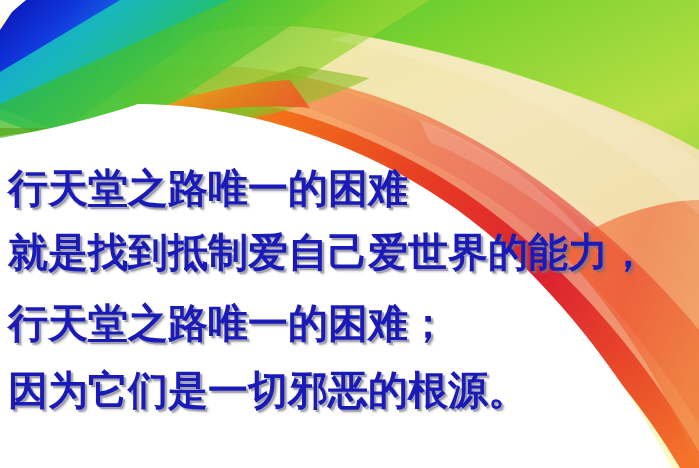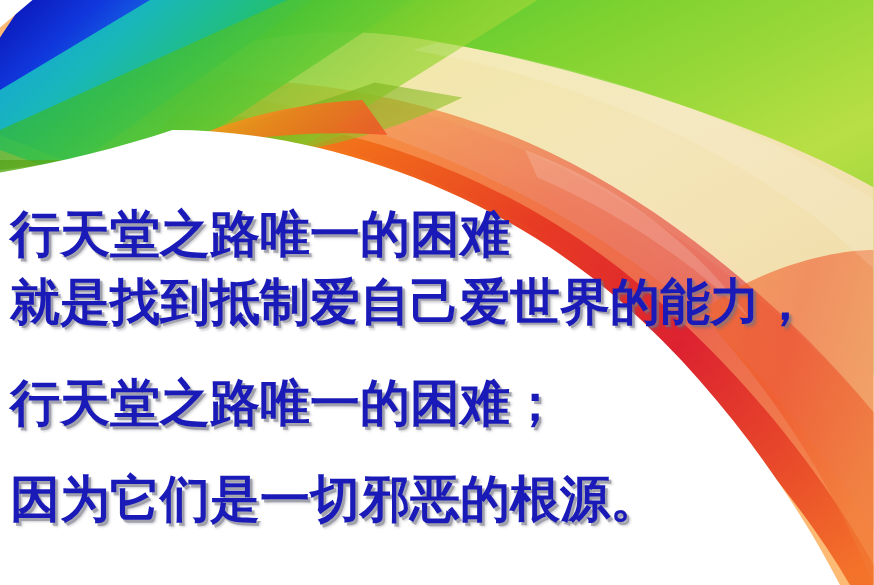--- a/index.html
+++ b/index.html
@@ -7,21 +7,21 @@
     margin: 0;
     padding: 0;
     background: #ffffff;
   }
 
   #poster {
     position: relative;
     width: 699px;
     height: 468px;
     overflow: hidden;
-    background: #fdba74;
+    background: #fef9c3;
     font-family: "Liberation Serif", "DejaVu Serif", serif;
   }
 
   
   #swirl-art {
     position: absolute;
     left: 0;
     top: 0;
     width: 699px;
     height: 468px;
@@ -47,23 +47,23 @@
     font-size: 40px;
     line-height: 1;
     letter-spacing: 0px;
     color: #1a1ab8;
     text-shadow:
         2px 2px 0 rgba(120,120,135,0.55),
         3px 3px 2px rgba(100,100,120,0.30);
   }
 
   #quote-line-1 { top: 168px; }
-  #quote-line-2 { top: 222px; }
+  #quote-line-2 { top: 232px; }
   #quote-line-3 { top: 303px; }
-  #quote-line-4 { top: 380px; }
+  #quote-line-4 { top: 370px; }
 </style>
 </head>
 <body>
 
 <div id="poster">
 
   <svg id="swirl-art" viewBox="0 0 699 468" preserveAspectRatio="none" xmlns="http://www.w3.org/2000/svg">
     <defs>
 
       <linearGradient id="gBlue" x1="0" y1="0" x2="1" y2="0.55">

